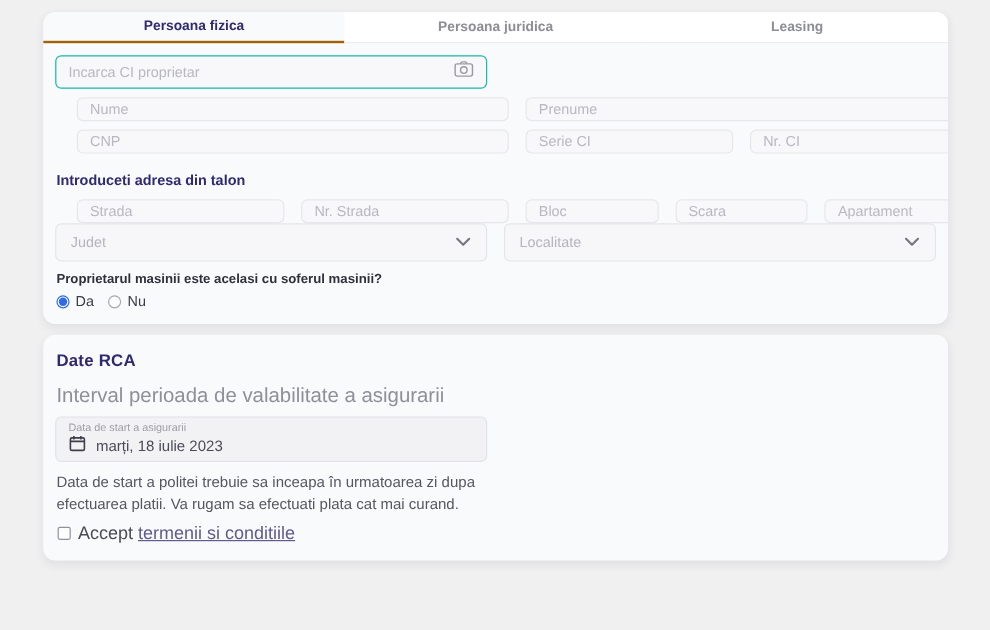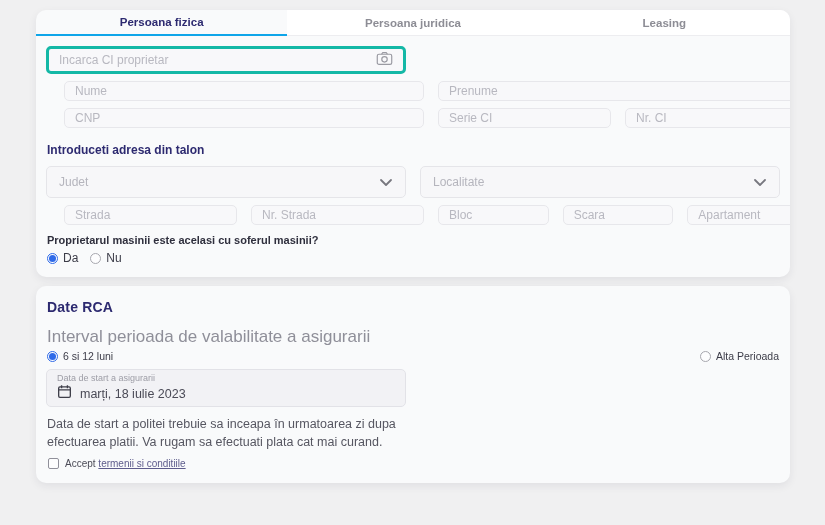--- a/index.html
+++ b/index.html
@@ -31,21 +31,21 @@
     display: flex; align-items: center; justify-content: center;
     font-size: 11.5px; font-weight: bold;
     background: #ffffff;
     color: #8d8d95;
     border-bottom: 1px solid #ededf0;
     cursor: pointer;
   }
   .tab.active {
     background: transparent;
     color: #2d2a70;
-    border-bottom: 2px solid #0ea5e9;
+    border-bottom: 2px solid #a16207;
   }
   
   .content { padding: 10px 10px 12px 10px; }
   .grid2 { display: grid; grid-template-columns: 1fr 1fr; column-gap: 14px; row-gap: 7px; }
   .row { display: grid; column-gap: 14px; }
   .cols2 { grid-template-columns: 1fr 1fr; }
   .cols3 { grid-template-columns: 1fr 1fr 1fr; }
   .field {
     width: 100%;
     height: 20px;
@@ -55,21 +55,21 @@
     padding: 0 10px;
     font-family: "Liberation Sans", sans-serif;
     font-size: 12px;
     color: #4b4b57;
     margin-left: 18px;
   }
   .field::placeholder { color: #b8b8c0; opacity: 1; }
   .upload-field {
     height: 28px;
     background: #f8f8fa;
-    border: 3px solid #14b8a6;
+    border: 1px solid #14b8a6;
     border-radius: 5px;
     display: flex; align-items: center;
     padding: 0 10px;
     cursor: pointer;
   }
   .upload-field .ph { flex: 1; font-size: 12px; color: #b8b8c0; }
   .upload-field svg { color: #9a9aa2; }
   .select {
     height: 32px;
     background: #f7f7f9;
@@ -127,21 +127,21 @@
   .date-value-row svg { color: #3f3f4a; }
   .date-value { font-size: 12.5px; color: #4b4b57; }
   .note {
     margin: 9px 1px 0 1px;
     font-size: 12.5px;
     color: #565661;
     line-height: 1.42;
     max-width: 560px;
     width: 395px;
   }
-  .accept-row { display: flex; align-items: center; gap: 6px; margin: 6px 1px 2px 2px; font-size: 10px; color: #4b4b57; }
+  .accept-row { display: flex; align-items: center; gap: 6px; margin: 6px 1px 2px 2px; font-size: 15px; color: #4b4b57; }
   .accept-row a { color: #5e5c8c; text-decoration: underline; cursor: pointer; }
 </style>
 </head>
 <body>
 
 <div class="page">
 
   <section class="card">
 
     <div class="tabs">
@@ -175,48 +175,48 @@
 
         <input class="field" type="text" placeholder="CNP" style="">
         <div class="row cols2">
           <input class="field" type="text" placeholder="Serie CI" style="">
           <input class="field" type="text" placeholder="Nr. CI" style="">
         </div>
       </div>
 
       <div class="sub-heading">Introduceti adresa din talon</div>
 
-      <div class="grid2">
-        <div class="select">
-          <span class="ph">Judet</span>
-          <span>
-            <svg width="14" height="9" viewBox="0 0 14 9" fill="none" stroke="currentColor" stroke-width="1.8" stroke-linecap="round" stroke-linejoin="round">
-              <path d="M2 2 L7 7 L12 2"></path>
-            </svg>
-          </span>
-        </div>
-        <div class="select">
-          <span class="ph">Localitate</span>
-          <span>
-            <svg width="14" height="9" viewBox="0 0 14 9" fill="none" stroke="currentColor" stroke-width="1.8" stroke-linecap="round" stroke-linejoin="round">
-              <path d="M2 2 L7 7 L12 2"></path>
-            </svg>
-          </span>
-        </div>
-      </div>
-
       <div class="grid2 mt7">
         <div class="row cols2">
           <input class="field" type="text" placeholder="Strada" style="">
           <input class="field" type="text" placeholder="Nr. Strada" style="">
         </div>
         <div class="row cols3">
           <input class="field" type="text" placeholder="Bloc" style="">
           <input class="field" type="text" placeholder="Scara" style="">
           <input class="field" type="text" placeholder="Apartament" style="">
+        </div>
+      </div>
+
+      <div class="grid2">
+        <div class="select">
+          <span class="ph">Judet</span>
+          <span>
+            <svg width="14" height="9" viewBox="0 0 14 9" fill="none" stroke="currentColor" stroke-width="1.8" stroke-linecap="round" stroke-linejoin="round">
+              <path d="M2 2 L7 7 L12 2"></path>
+            </svg>
+          </span>
+        </div>
+        <div class="select">
+          <span class="ph">Localitate</span>
+          <span>
+            <svg width="14" height="9" viewBox="0 0 14 9" fill="none" stroke="currentColor" stroke-width="1.8" stroke-linecap="round" stroke-linejoin="round">
+              <path d="M2 2 L7 7 L12 2"></path>
+            </svg>
+          </span>
         </div>
       </div>
 
       <div class="question">Proprietarul masinii este acelasi cu soferul masinii?</div>
       <div class="radio-row">
         <label class="radio-opt">
           <span class="radio on"></span>
           <span>Da</span>
         </label>
         <label class="radio-opt">
@@ -226,30 +226,20 @@
       </div>
     </div>
   </section>
 
   <section class="card">
     <h2 class="card-title">Date RCA</h2>
 
     <div class="content" style="padding-top:0;">
       <div class="interval-label">Interval perioada de valabilitate a asigurarii</div>
 
-      <div class="interval-row">
-        <label class="radio-opt">
-          <span class="radio on"></span>
-          <span>6 si 12 luni</span>
-        </label>
-        <label class="radio-opt">
-          <span class="radio"></span>
-          <span>Alta Perioada</span>
-        </label>
-      </div>
 
       <div class="date-field">
         <div class="date-label">Data de start a asigurarii</div>
         <div class="date-value-row">
           <span>
             <svg width="15" height="15" viewBox="0 0 18 18" fill="none" stroke="currentColor" stroke-width="1.6">
               <rect x="2" y="3.5" width="14" height="12.5" rx="1.5"></rect>
               <path d="M5.5 1.5 V5 M12.5 1.5 V5 M2 7 H16"></path>
             </svg>
           </span>

